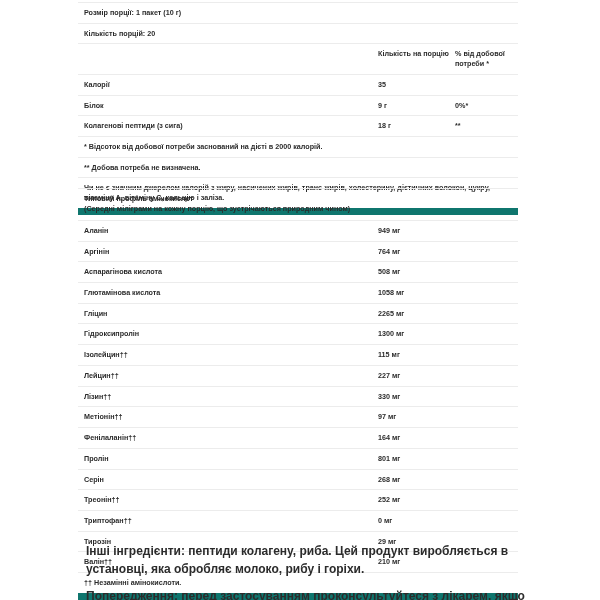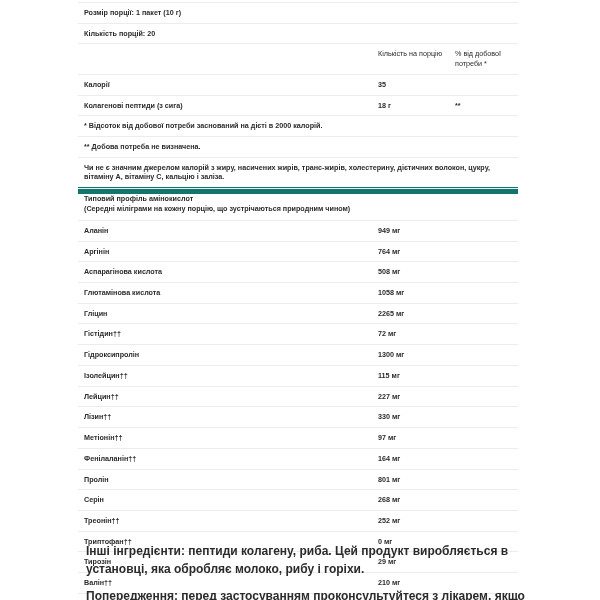--- a/index.html
+++ b/index.html
@@ -45,21 +45,21 @@
   }
   .col-name   { width: 300px; }
   .col-amount { width: 77px; }
   .col-dv     { width: 63px; }
 
   td.amount, td.dv {
     padding-left: 0;
   }
 
   .hdr td {
-    font-weight: normal;
+    font-weight: bold;
     color: #2b2b2b;
   }
 
   .note td {
     font-weight: bold;
   }
 
   .wrap-note {
     white-space: normal;
   }
@@ -114,20 +114,25 @@
         <tr class="hdr">
           <td></td>
           <td class="amount">Кількість на порцію</td>
           <td class="dv">% від добової потреби *</td>
         </tr>
 
         <tr>
           <td>Калорії</td>
           <td class="amount">35</td>
           <td class="dv"></td>
+        </tr>
+        <tr>
+          <td>Білок</td>
+          <td class="amount">9 г</td>
+          <td class="dv">0%*</td>
         </tr>
         <tr>
           <td>Колагенові пептиди (з сига)</td>
           <td class="amount">18 г</td>
           <td class="dv">**</td>
         </tr>
 
         <tr class="note">
           <td colspan="3" class="wrap-note">* Відсоток від добової потреби заснований на дієті в 2000 калорій.</td>
         </tr>
@@ -175,25 +180,20 @@
           <td>Глютамінова кислота</td>
           <td class="amount">1058 мг</td>
           <td class="dv"></td>
         </tr>
         <tr>
           <td>Гліцин</td>
           <td class="amount">2265 мг</td>
           <td class="dv"></td>
         </tr>
         <tr>
-          <td>Гістідин††</td>
-          <td class="amount">72 мг</td>
-          <td class="dv"></td>
-        </tr>
-        <tr>
           <td>Гідроксипролін</td>
           <td class="amount">1300 мг</td>
           <td class="dv"></td>
         </tr>
         <tr>
           <td>Ізолейцин††</td>
           <td class="amount">115 мг</td>
           <td class="dv"></td>
         </tr>
         <tr>

